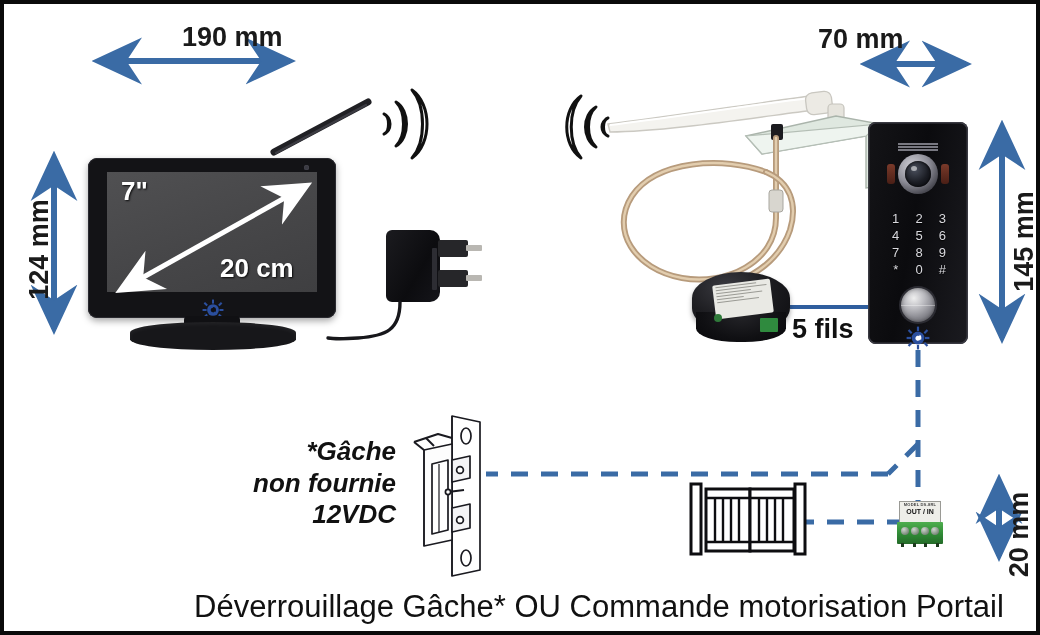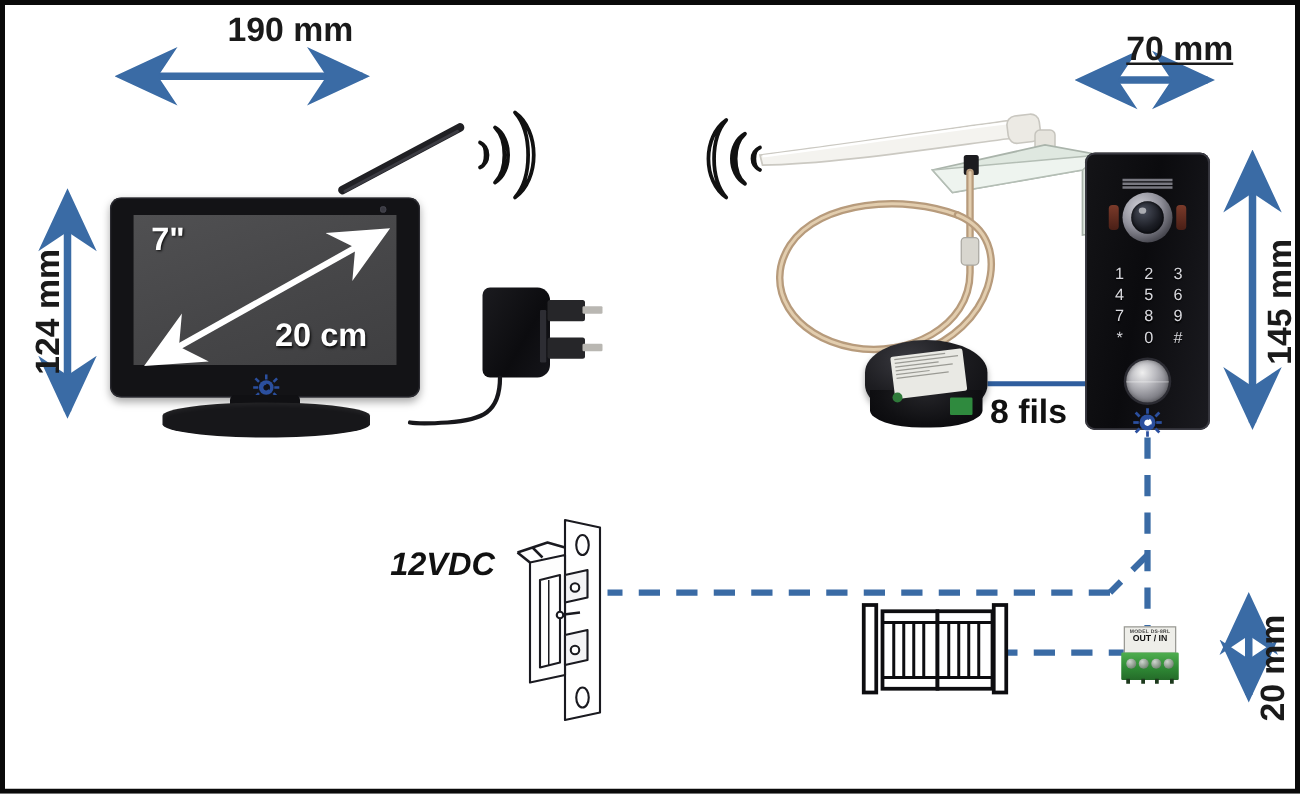--- a/index.html
+++ b/index.html
@@ -249,25 +249,25 @@
       <line x1="914" y1="346" x2="914" y2="530"></line>
 
       <path d="M914,440 L884,470"></path>
 
       <line x1="884" y1="470" x2="482" y2="470"></line>
 
       <line x1="900" y1="518" x2="786" y2="518"></line>
     </g>
   </svg>
 
-  <div class="abs dim-label" style="left:178px; top:5px;">190 mm</div>
+  <div class="abs dim-label" style="left:178px; top:18px;">190 mm</div>
 
   <div class="abs dim-label dim-vert rot-left" style="left:-25px; top:230px; width:120px; text-align:center;">124 mm</div>
 
-  <div class="abs dim-label" style="left:897px; top:20px;text-decoration:underline;">70 mm</div>
+  <div class="abs dim-label" style="left:814px; top:20px;">70 mm</div>
 
   <div class="abs dim-label dim-vert rot-left" style="left:955px; top:222px; width:130px; text-align:center;">145 mm</div>
 
   <div class="abs dim-label dim-vert rot-left" style="left:960px; top:515px; width:110px; text-align:center;">20 mm</div>
 
   <div class="abs" style="left:84px; top:136px; width:260px; height:200px;">
 
     <svg class="layer" width="120" height="80" viewBox="0 0 120 80" style="left:182px; top:-44px;">
       <path d="M4,56 L98,6" stroke="#202024" stroke-width="7" stroke-linecap="round"></path>
       <path d="M6,57 L96,9" stroke="#3b3b42" stroke-width="2.4" stroke-linecap="round"></path>
@@ -390,21 +390,21 @@
         <i style="width:60%"></i>
       <i style="width:80%"></i>
         <i style="width:46%"></i>
         <i style="width:72%"></i>
     </div>
     <div class="rm-green" style="left:68px; top:46px; width:18px; height:14px;"></div>
     <div class="rm-green" style="left:22px; top:42px; width:8px; height:8px;
          border-radius:50%; background:#2f7a3a;"></div>
   </div>
 
-  <div class="abs twofils" style="left:788px; top:310px;">8 fils</div>
+  <div class="abs twofils" style="left:788px; top:310px;">5 fils</div>
 
   <div class="abs" style="left:864px; top:118px; width:104px; height:228px;">
     <div class="ds-body abs" style="left:0; top:0; width:100px; height:222px;"></div>
 
     <div class="ds-grille" style="left:30px; top:21px; width:40px;">
       <i></i>
         <i></i>
         <i></i>
     </div>
 
@@ -443,20 +443,22 @@
         <rect x="18.8" y="16.2" width="2.2" height="4.4" transform="rotate(-45 19.9 18.4)"></rect>
         <rect x="3" y="16.2" width="2.2" height="4.4" transform="rotate(45 4.1 18.4)"></rect>
         <rect x="18.8" y="3.4" width="2.2" height="4.4" transform="rotate(45 19.9 5.6)"></rect>
       </g>
       <circle cx="12" cy="12" r="3.4" fill="#ffffff"></circle>
       <path d="M13.6 9.2 a3.4 3.4 0 1 0 1.4 4.6" fill="none" stroke="#2b4f9e" stroke-width="1.8"></path>
     </svg>
   </div>
 
   <div class="abs note-block" style="left:222px; top:432px; width:170px;">
+    <div>*Gâche</div>
+    <div>non fournie</div>
     <div>12VDC</div>
   </div>
 
   <svg class="abs" width="110" height="175" viewBox="0 0 110 175" style="left:404px; top:404px;">
     <g fill="#ffffff" stroke="#1a1a20" stroke-width="1.7" stroke-linejoin="round">
 
       <path d="M44,8 L72,14 L72,162 L44,168 Z"></path>
       <path d="M44,8 L44,168" stroke-width="1.4"></path>
 
       <ellipse cx="58" cy="28" rx="5" ry="8" fill="#ffffff"></ellipse>
@@ -527,14 +529,15 @@
     <div class="relay-screw" style="left:24px; top:26px; width:8px; height:8px;"></div>
     <div class="relay-screw" style="left:34px; top:26px; width:8px; height:8px;"></div>
     <div class="relay-pins" style="left:0; top:42px;">
       <i></i>
         <i></i>
         <i></i>
         <i></i>
     </div>
   </div>
 
+  <div class="abs caption" style="left:190px; top:585px;">Déverrouillage Gâche*  OU  Commande motorisation Portail</div>
 
 </div>
 
 </body></html>

